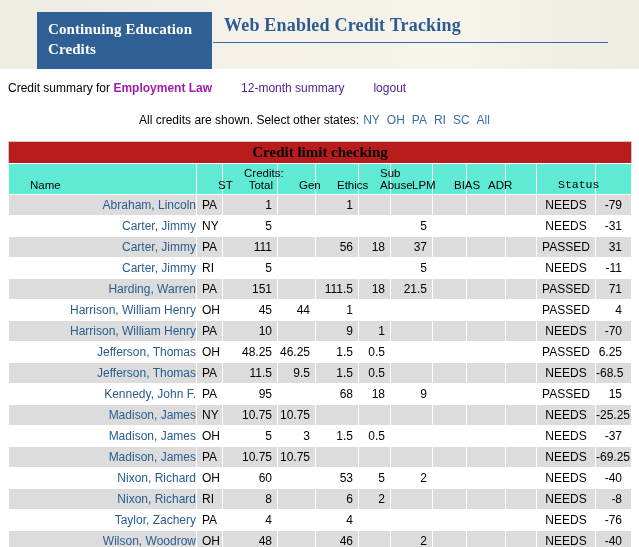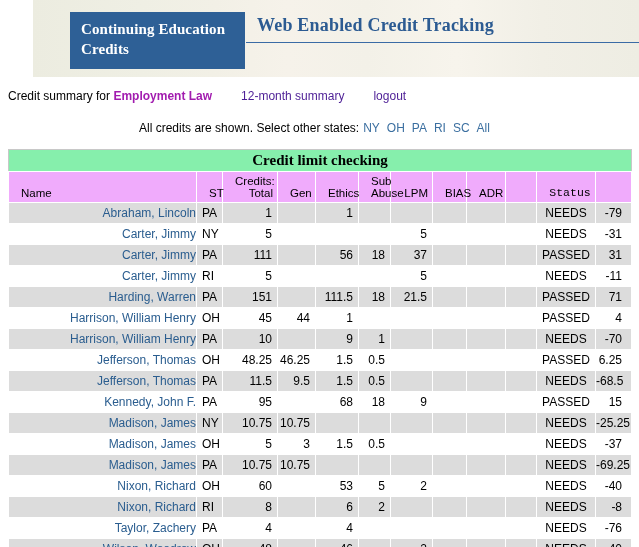--- a/index.html
+++ b/index.html
@@ -12,28 +12,27 @@
     background: #ffffff;
     font-family: "Liberation Sans", sans-serif;
     font-size: 12px;
     color: #000000;
     overflow: hidden;
   }
 
   
   .banner {
     position: relative;
-    height: 77px;
+    height: 69px;
     background: #eeeee2;
     background-image:
       linear-gradient(90deg,
         #ecece0 0%, #efefe4 18%, #f2f0e6 30%,
         #f6f2ea 42%, #f3f1e8 55%, #f7f4ec 70%,
         #f1efe6 84%, #eeede3 100%);
-    margin-left: 33px;
   }
   .banner-box {
     position: absolute;
     left: 37px;
     top: 12px;
     width: 175px;
     height: 57px;
     background: #2e6096;
     box-sizing: border-box;
     padding: 7px 0 0 11px;
@@ -102,39 +101,39 @@
     border-collapse: collapse;
     width: 623px;
     table-layout: fixed;
     font-size: 12px;
   }
   table.grid td, table.grid th {
     border: 1px solid #ffffff;
     padding: 0;
   }
   .caption-cell {
-    background: #86efac;
+    background: #b91c1c;
     text-align: center;
     font-family: "Liberation Serif", serif;
     font-weight: bold;
     font-size: 15px;
     height: 21px;
     color: #000;
     border-left: 1px solid #c8c8c8 !important;
     border-right: 1px solid #c8c8c8 !important;
     border-top: 1px solid #c8c8c8 !important;
   }
   thead.colhead td {
-    background: #f0abfc;
+    background: #5eead4;
     font-size: 11.5px;
     font-weight: normal;
     color: #000;
     vertical-align: bottom;
     height: 27px;
-    padding: 0 4px 3px 12px;
+    padding: 0 4px 3px 21px;
   }
   thead.colhead td.l { text-align: left; }
   thead.colhead td.r { text-align: right; }
   thead.colhead td.c { text-align: center; font-family: Liberation Mono, monospace; }
 
   tbody tr.odd td { background: #dcdcdc; }
   tbody tr.even td { background: #ffffff; }
   tbody td {
     height: 20px;
     padding: 0 4px;

